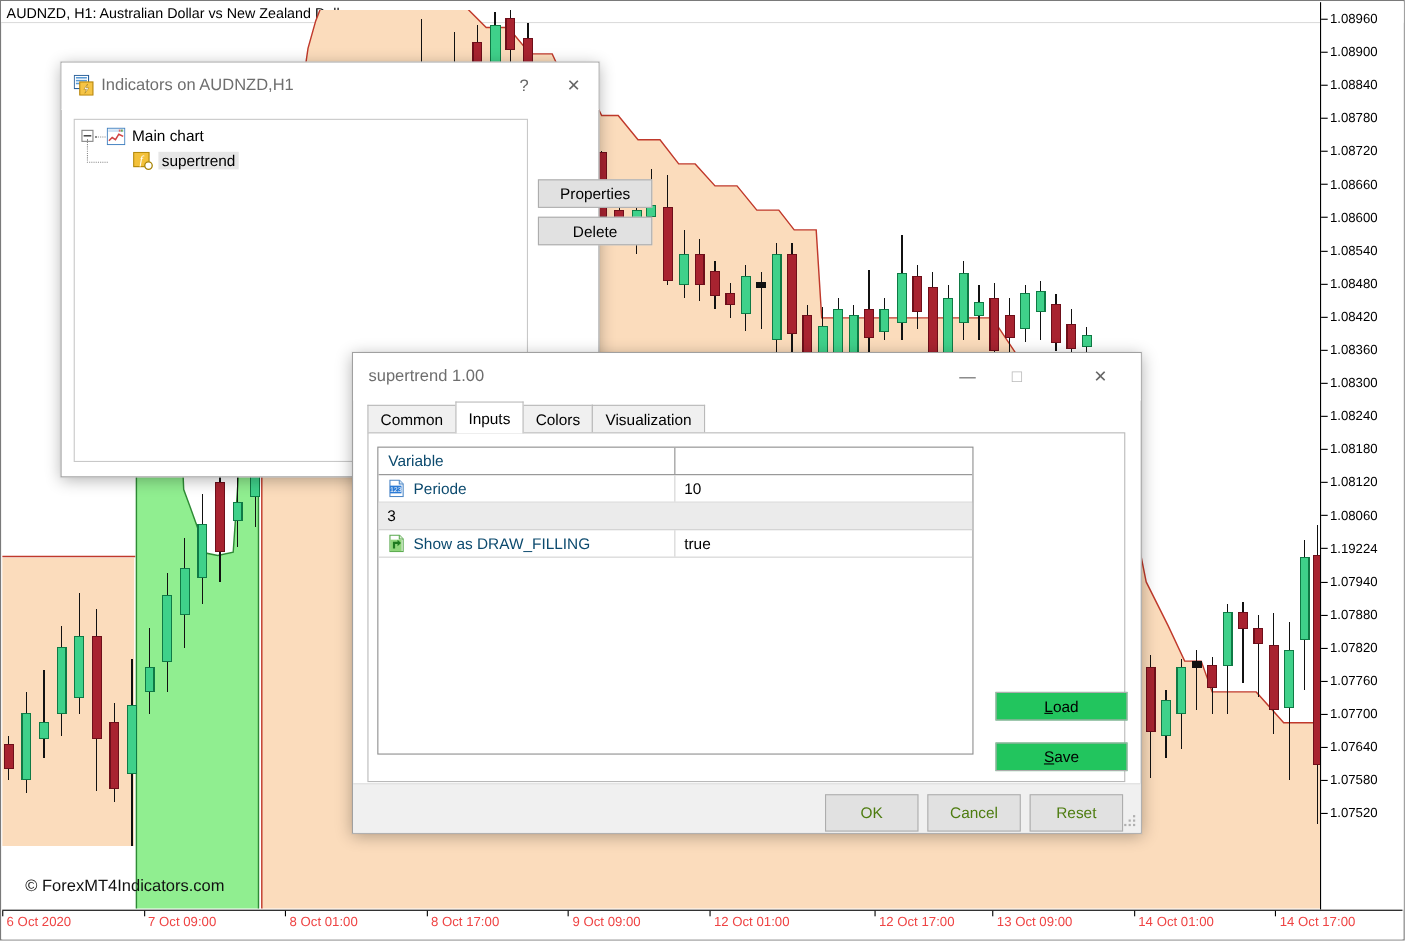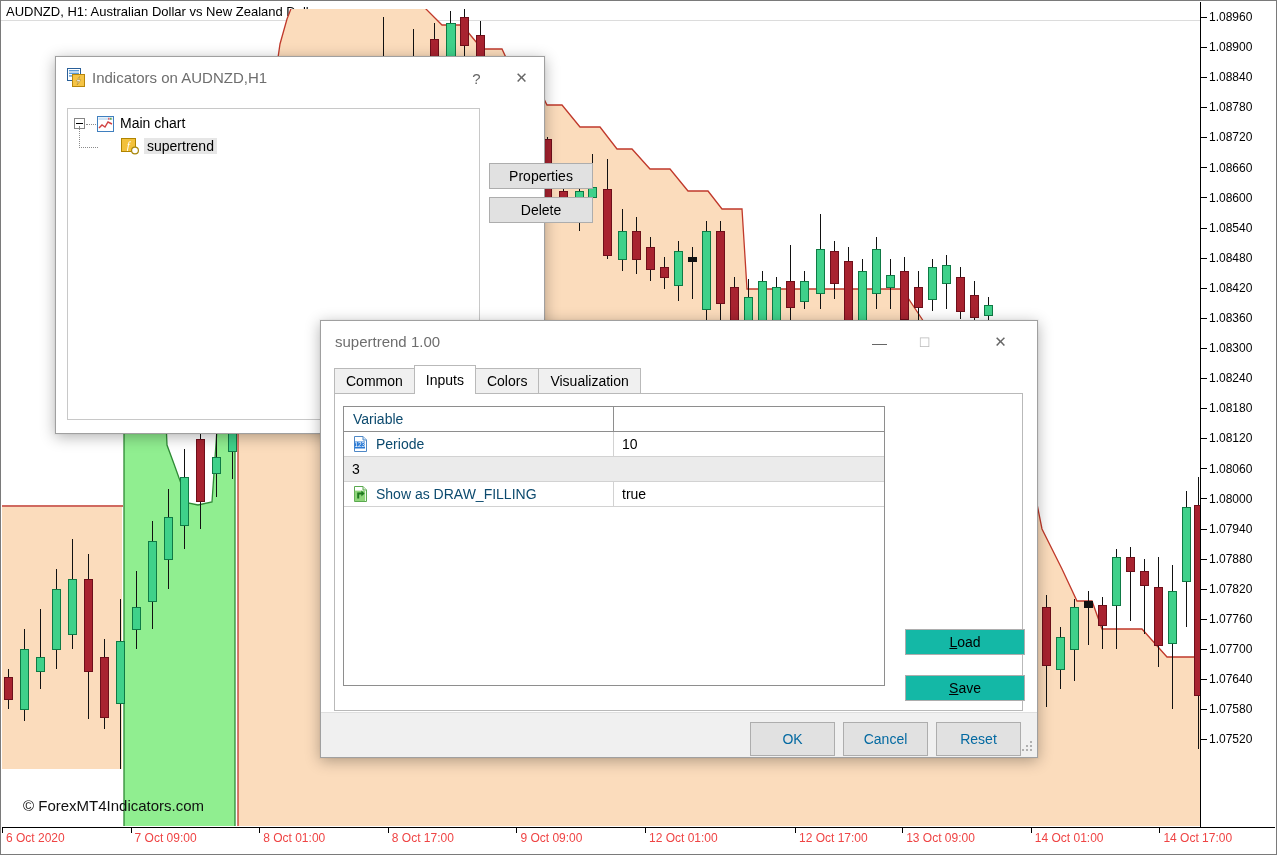--- a/index.html
+++ b/index.html
@@ -160,33 +160,33 @@
   .grid-cell-val{
     flex:1;font-size:14px;color:#000;line-height:24px;padding-left:8px;
     white-space:nowrap;overflow:hidden;
   }
   .var-icon{
     position:absolute;left:9px;top:4px;width:16px;height:16px;
   }
   .has-icon{padding-left:32px;}
   .side-btn2{
     position:absolute;width:120px;height:26px;left:570px;
-    background:#14b8a6;border:1px solid #adadad;box-sizing:border-box;
+    background:#22c55e;border:1px solid #adadad;box-sizing:border-box;
     font-size:14px;color:#000;display:flex;align-items:center;justify-content:center;
     cursor:default;
   }
   .accel{text-decoration:underline;}
   #st-footer{
     position:absolute;left:0;right:0;bottom:0;height:44px;
     background:#f0f0f0;border-top:1px solid #dfdfdf;
   }
   .foot-btn{
     position:absolute;top:9px;width:85px;height:34px;
     background:#e1e1e1;border:1px solid #adadad;box-sizing:border-box;
-    font-size:14px;color:#0369a1;display:flex;align-items:center;justify-content:center;
+    font-size:14px;color:#4d7c0f;display:flex;align-items:center;justify-content:center;
     cursor:default;
   }
   #resize-grip{
     position:absolute;right:3px;bottom:3px;width:13px;height:13px;
   }
   .grip-dot{position:absolute;width:2px;height:2px;background:#b0b0b0;}
 </style>
 </head>
 <body>
 
@@ -543,21 +543,21 @@
       <div class="price-tick" style="top: 188.6px;"><span class="dash"></span><span>1.08600</span></div>
       <div class="price-tick" style="top: 218.7px;"><span class="dash"></span><span>1.08540</span></div>
       <div class="price-tick" style="top: 248.8px;"><span class="dash"></span><span>1.08480</span></div>
       <div class="price-tick" style="top: 278.9px;"><span class="dash"></span><span>1.08420</span></div>
       <div class="price-tick" style="top: 309px;"><span class="dash"></span><span>1.08360</span></div>
       <div class="price-tick" style="top: 339.1px;"><span class="dash"></span><span>1.08300</span></div>
       <div class="price-tick" style="top: 369.2px;"><span class="dash"></span><span>1.08240</span></div>
       <div class="price-tick" style="top: 399.3px;"><span class="dash"></span><span>1.08180</span></div>
       <div class="price-tick" style="top: 429.4px;"><span class="dash"></span><span>1.08120</span></div>
       <div class="price-tick" style="top: 459.5px;"><span class="dash"></span><span>1.08060</span></div>
-      <div class="price-tick" style="top: 489.6px;"><span class="dash"></span><span>1.08000</span></div>
+      <div class="price-tick" style="top: 489.6px;"><span class="dash"></span><span>1.19224</span></div>
       <div class="price-tick" style="top: 519.7px;"><span class="dash"></span><span>1.07940</span></div>
       <div class="price-tick" style="top: 549.8px;"><span class="dash"></span><span>1.07880</span></div>
       <div class="price-tick" style="top: 579.9px;"><span class="dash"></span><span>1.07820</span></div>
       <div class="price-tick" style="top: 610px;"><span class="dash"></span><span>1.07760</span></div>
       <div class="price-tick" style="top: 640.1px;"><span class="dash"></span><span>1.07700</span></div>
       <div class="price-tick" style="top: 670.2px;"><span class="dash"></span><span>1.07640</span></div>
       <div class="price-tick" style="top: 700.3px;"><span class="dash"></span><span>1.07580</span></div>
       <div class="price-tick" style="top: 730.4px;"><span class="dash"></span><span>1.07520</span></div>
     </div>
   <div id="time-scale">

